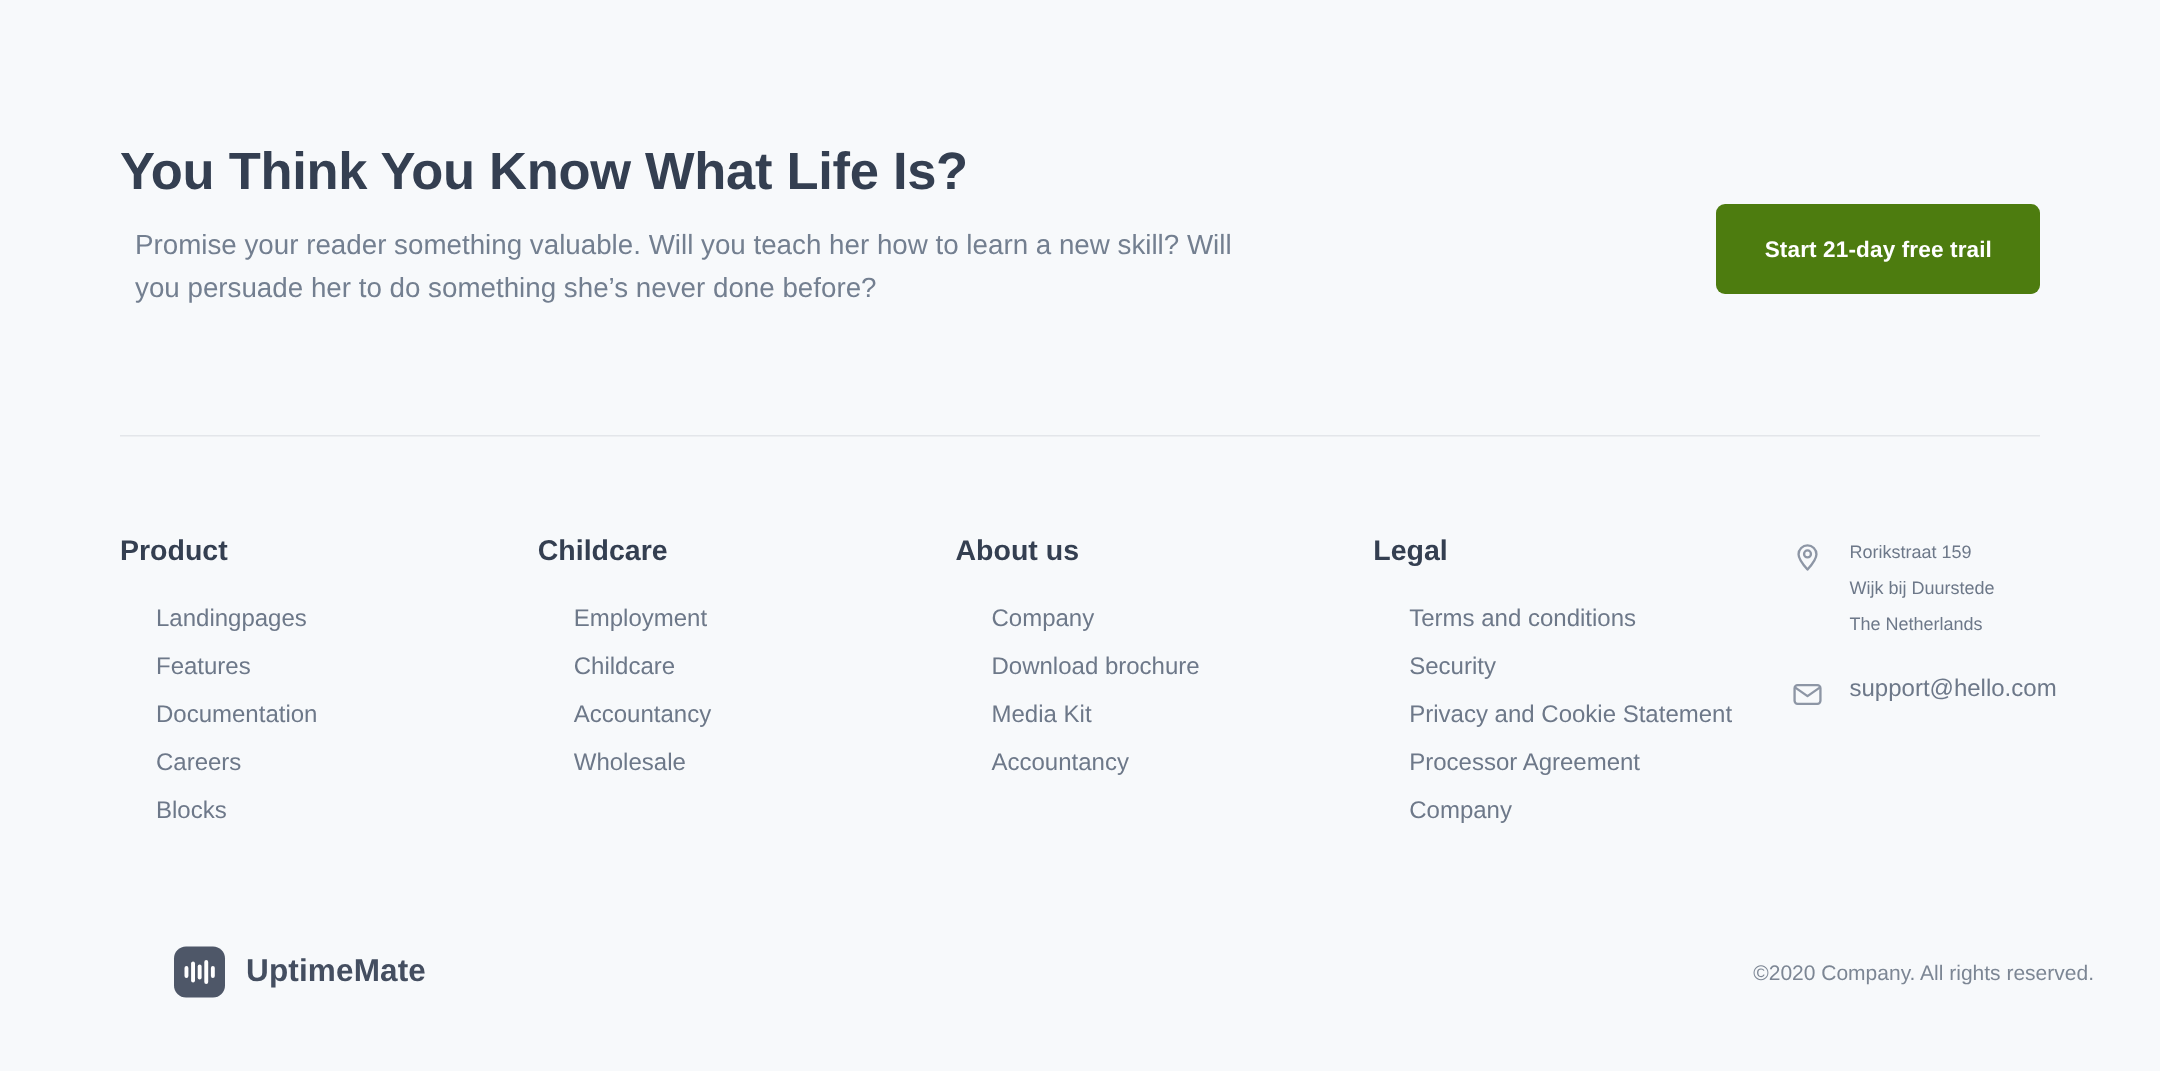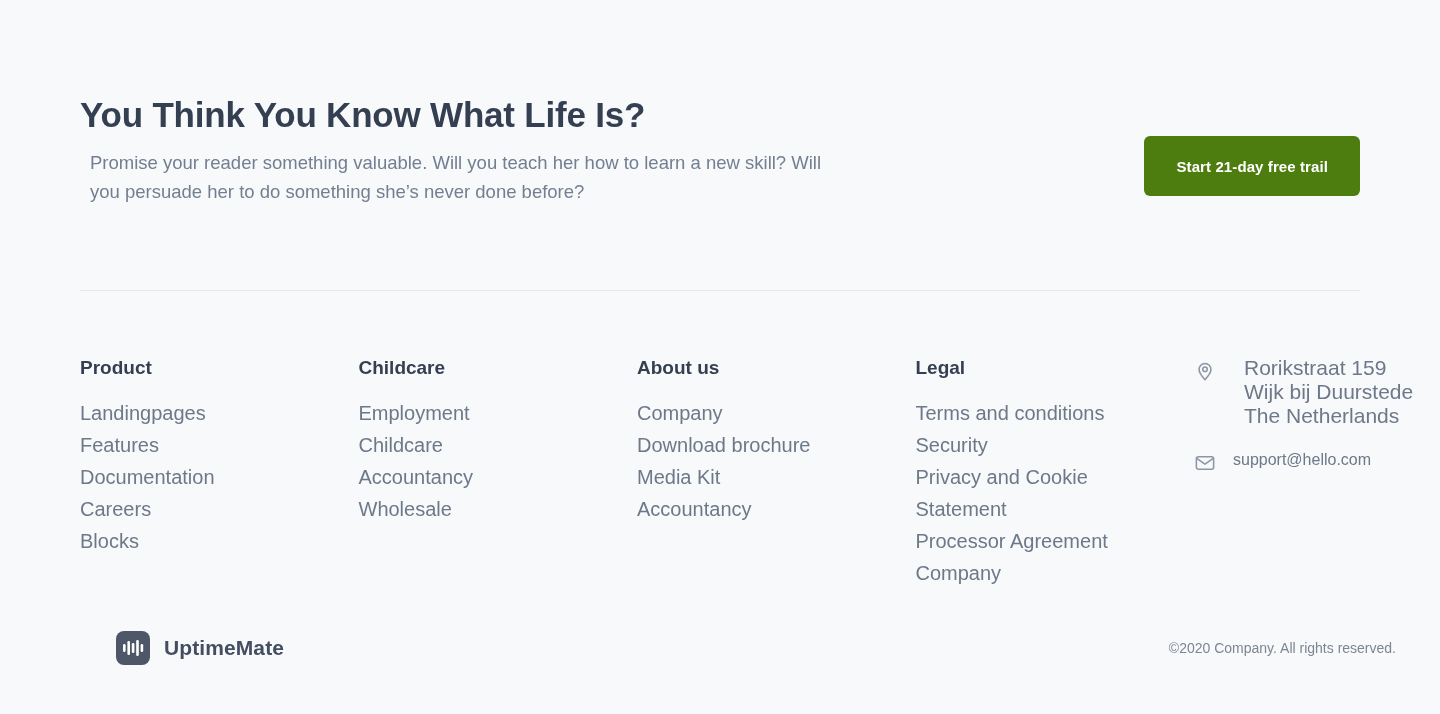--- a/index.html
+++ b/index.html
@@ -104,49 +104,49 @@
     color: #343f51;
     margin-bottom: 17px;
   }
 
   .col-list { list-style: none; }
 
   .col-list li { margin: 0; }
 
   .col-link {
     display: inline-block;
-    font-size: 20px;
+    font-size: 16px;
     line-height: 32px;
     color: #6d7889;
     text-decoration: none;
     cursor: pointer;
+    margin-left: 24px;
   }
 
   
   .contact-row {
     display: flex;
     align-items: flex-start;
     gap: 17px;
   }
   .contact-row + .contact-row { margin-top: 20px; }
 
   .contact-icon {
     flex: 0 0 auto;
     width: 22px;
     height: 22px;
     margin-top: 4px;
     color: #8d96a5;
   }
   .contact-icon svg { display: block; width: 22px; height: 22px; }
 
   .contact-lines {
-    font-size: 21px;
+    font-size: 12px;
     line-height: 24px;
     color: #6d7889;
-    margin-left: 11px;
   }
   .contact-lines .line { display: block; }
 
   a.contact-email {
     font-size: 16px;
     line-height: 24px;
     color: #6d7889;
     text-decoration: none;
     cursor: pointer;
   }

